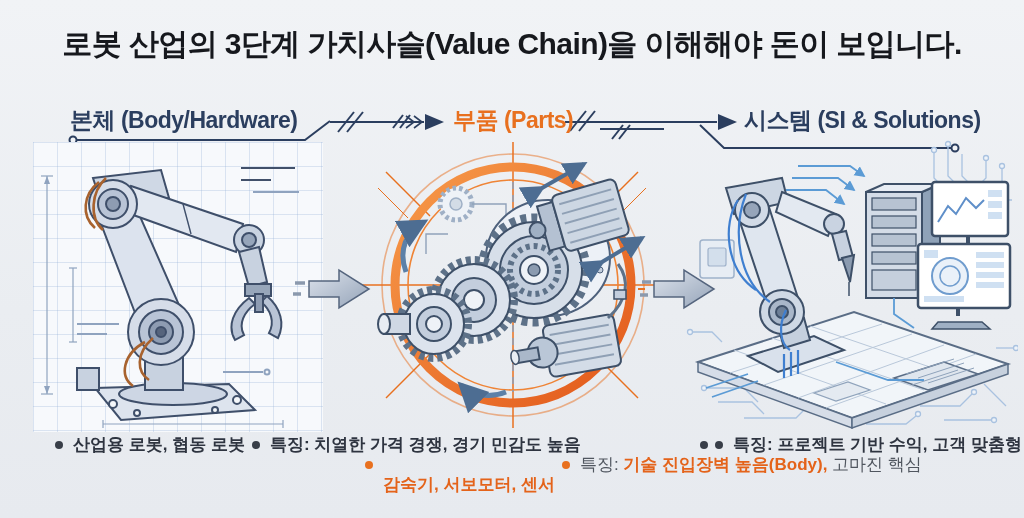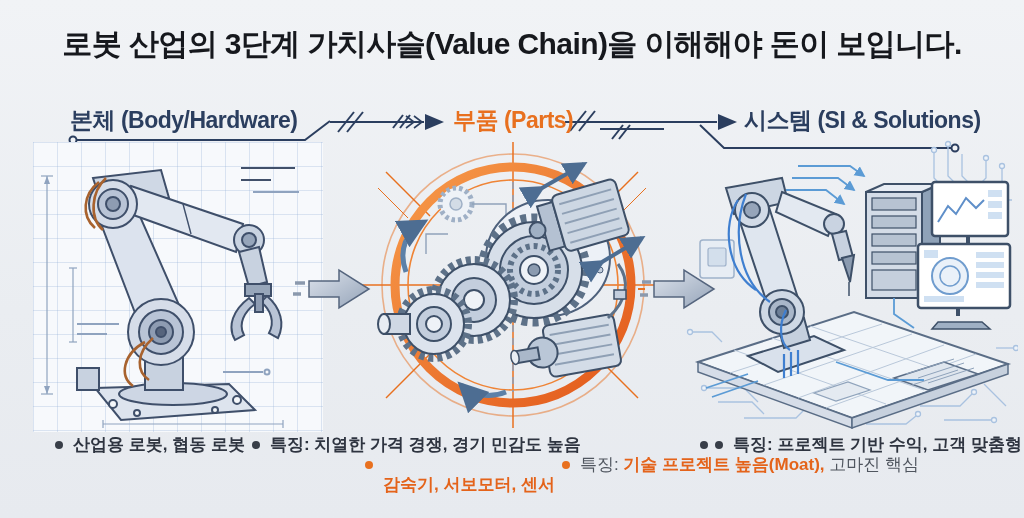--- a/index.html
+++ b/index.html
@@ -374,21 +374,21 @@
     </div>
   </div>
 
   <div class="bullets mid">
     <div class="bullet">
       <span class="dot orange"></span>
       <span class="b-orange">감숙기, 서보모터, 센서</span>
     </div>
     <div class="bullet">
       <span class="dot orange"></span>
-      <span><span class="b-gray">특징: </span><span class="b-orange">기술 프로젝트 높음(Moat),</span><span class="b-gray"> 고마진 핵심</span></span>
+      <span><span class="b-gray">특징: </span><span class="b-orange">기술 진입장벽 높음(Body),</span><span class="b-gray"> 고마진 핵심</span></span>
     </div>
   </div>
 
   <div class="bullets right">
     <div class="bullet">
       <span class="dot dark"></span>
     </div>
     <div class="bullet">
       <span class="dot dark"></span>
       <span class="b-dark">특징: 프로젝트 기반 수익, 고객 맞춤형 슬루션</span>

